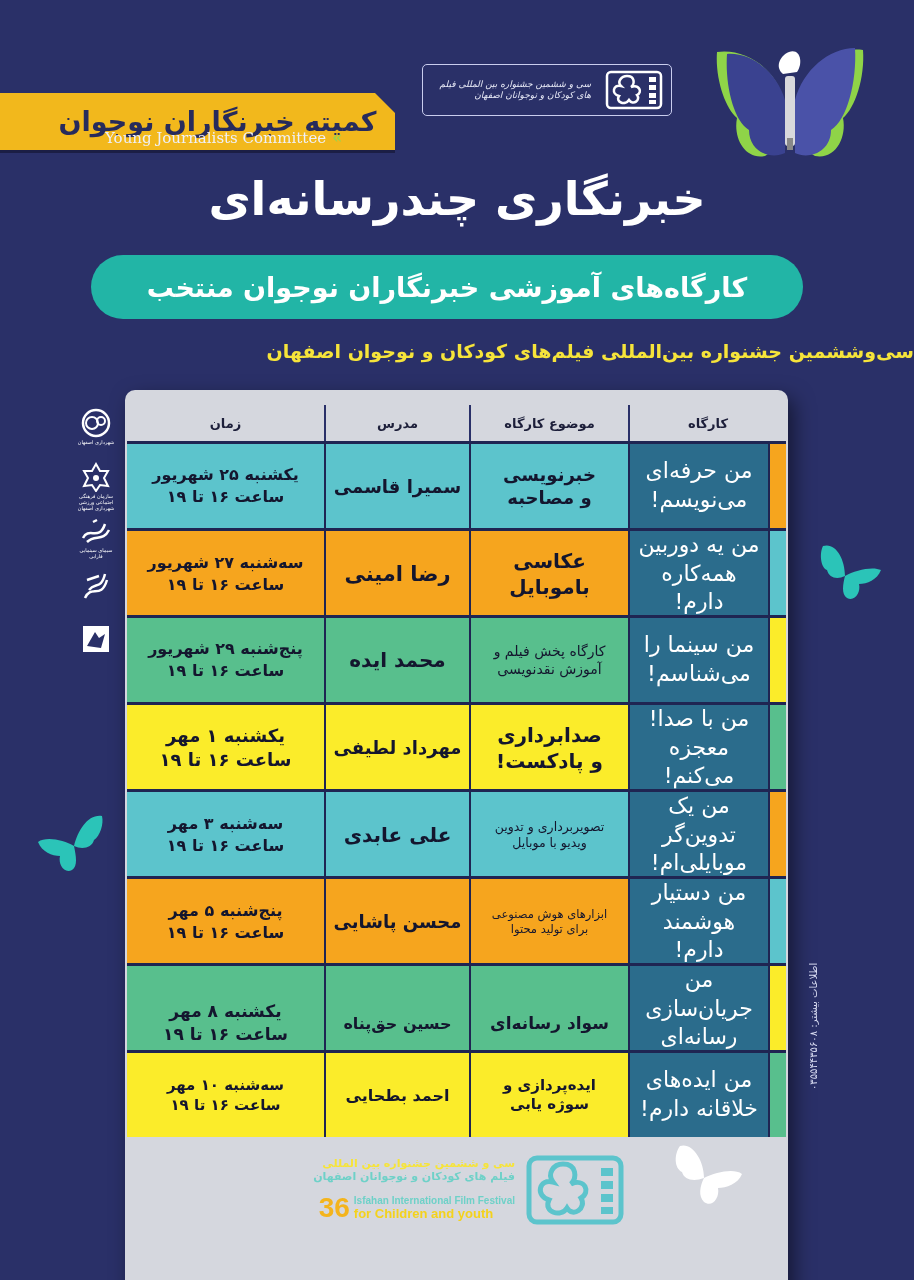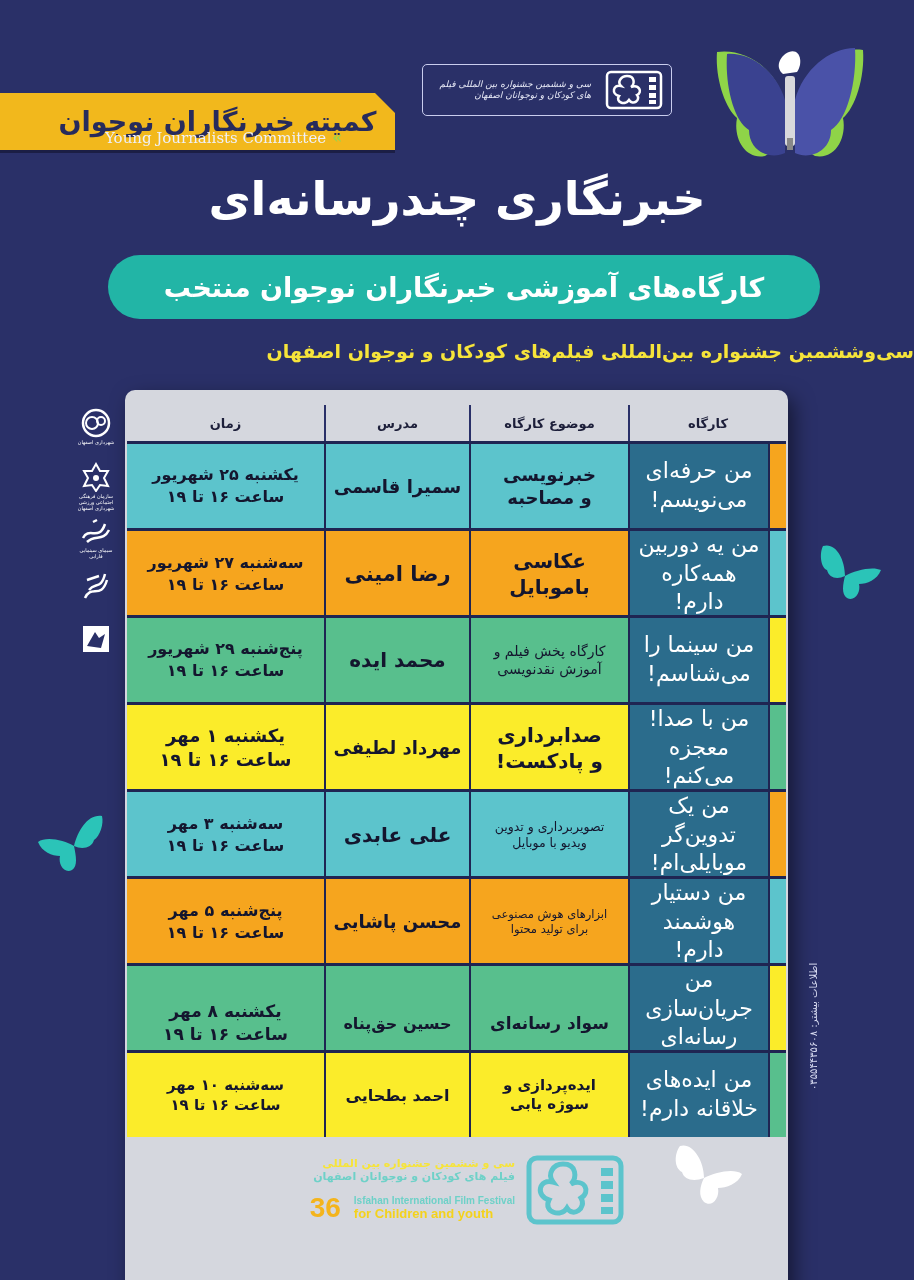--- a/index.html
+++ b/index.html
@@ -45,21 +45,21 @@
 
   
   .big-butterfly { left: 705px; top: 38px; width: 170px; height: 140px; }
 
   
   .main-title {
     left: 0; width: 914px; top: 172px; text-align: center;
     font-size: 46px; font-weight: bold; color: #ffffff; direction: rtl;
   }
   .pill {
-    left: 108px; top: 255px; width: 712px; height: 64px;
+    left: 91px; top: 255px; width: 712px; height: 64px;
     background: #22b5a6; border-radius: 32px;
     display: flex; align-items: center; justify-content: center;
   }
   .pill-text { font-size: 27px; font-weight: bold; color: #ffffff; direction: rtl; }
   .fest-line {
     left: 0; width: 914px; top: 340px; 
     font-size: 19px; font-weight: bold; color: #f6e43a; direction: rtl;
   }
 
   
@@ -115,21 +115,21 @@
     color: #d9dcf2; font-size: 10px; white-space: nowrap; direction: rtl;
   }
 
   .butterfly { position: absolute; }
 
   
   .footer { left: 285px; top: 1150px; width: 350px; height: 80px; display: flex; align-items: center; gap: 10px; }
   .footer-text { display: flex; flex-direction: column; align-items: flex-end; width: 230px; }
   .f-fa1 { font-size: 11px; font-weight: bold; direction: rtl; color: #f6e43a; }
   .f-fa2 { font-size: 11px; font-weight: bold; direction: rtl; color: #6ed1c8; }
-  .f-en { display: flex; align-items: center; gap: 13px; margin-top: 9px; }
+  .f-en { display: flex; align-items: center; gap: 4px; margin-top: 9px; }
   .f-num { font-size: 28px; font-weight: bold; color: #f4b41c; font-family: "Liberation Sans", sans-serif; }
   .f-lines { display: flex; flex-direction: column; font-family: "Liberation Sans", sans-serif; font-weight: bold; }
   .f-l1 { font-size: 10px; color: #6ed1c8; }
   .f-l2 { font-size: 13px; color: #f4d21c; }
 </style>
 </head>
 <body>
 
 <div class="abs ribbon">
   <span class="ribbon-title">کمیته خبرنگاران نوجوان</span>

